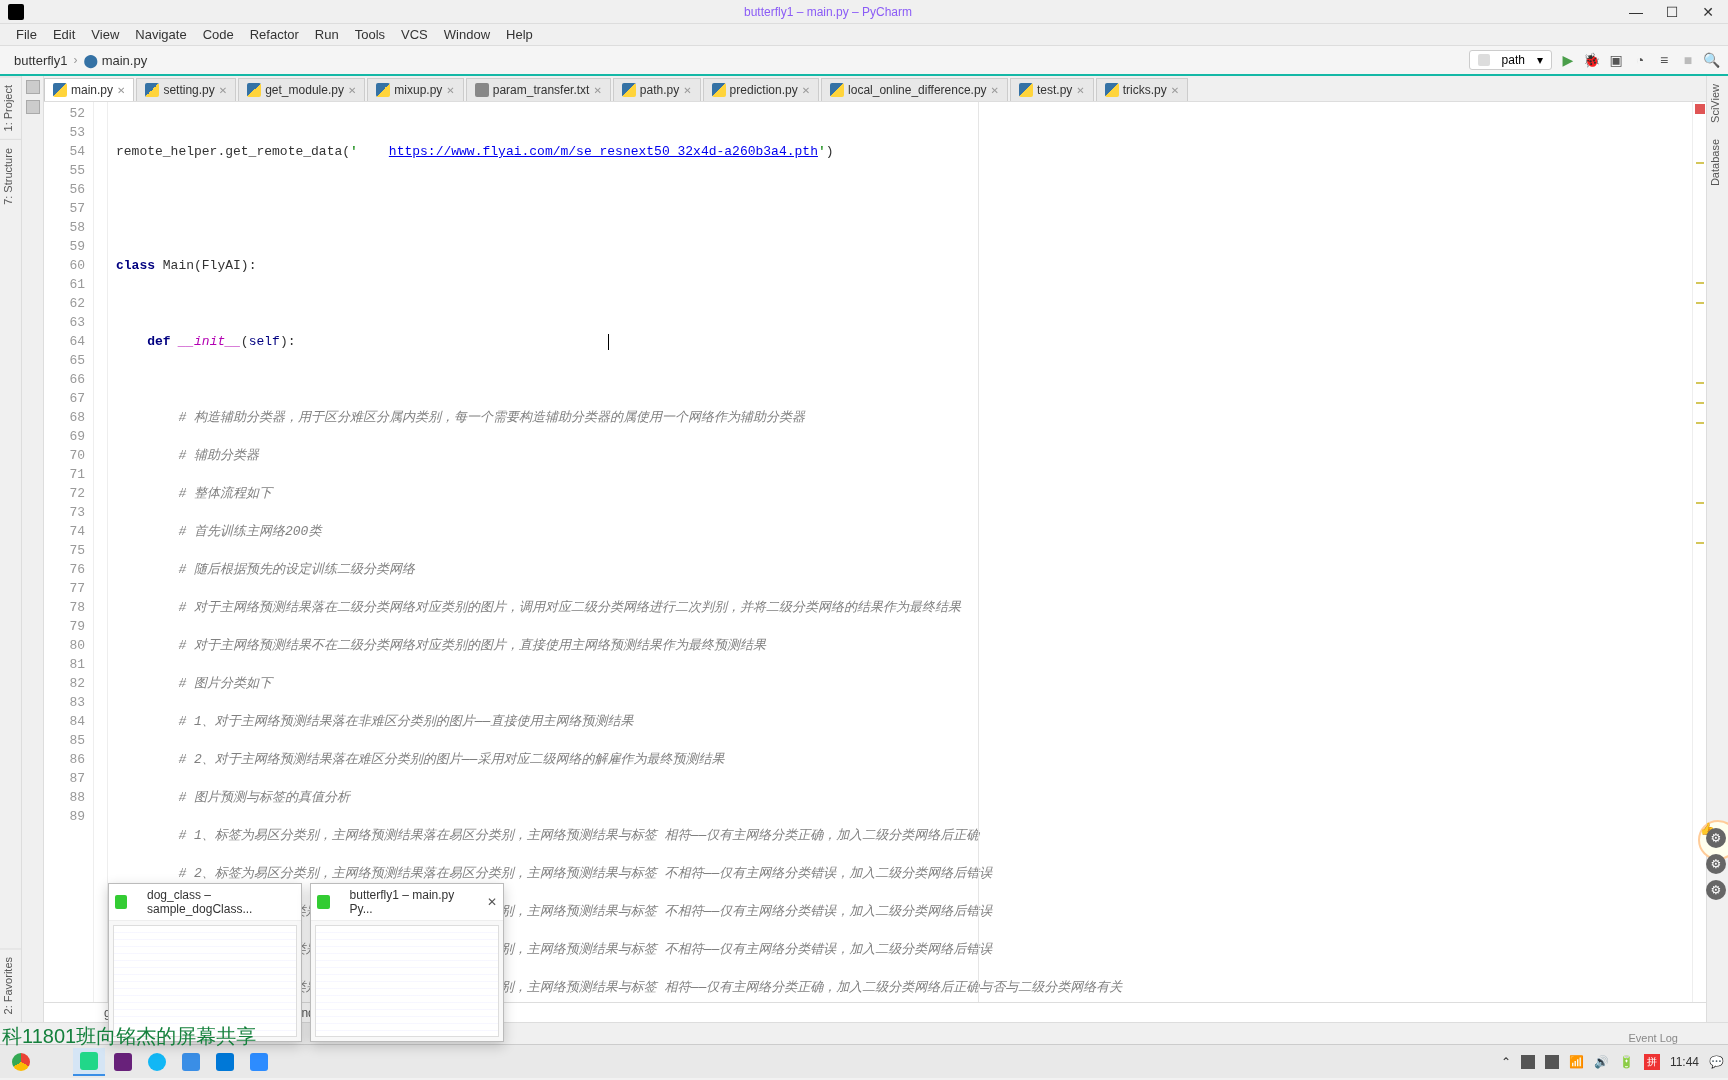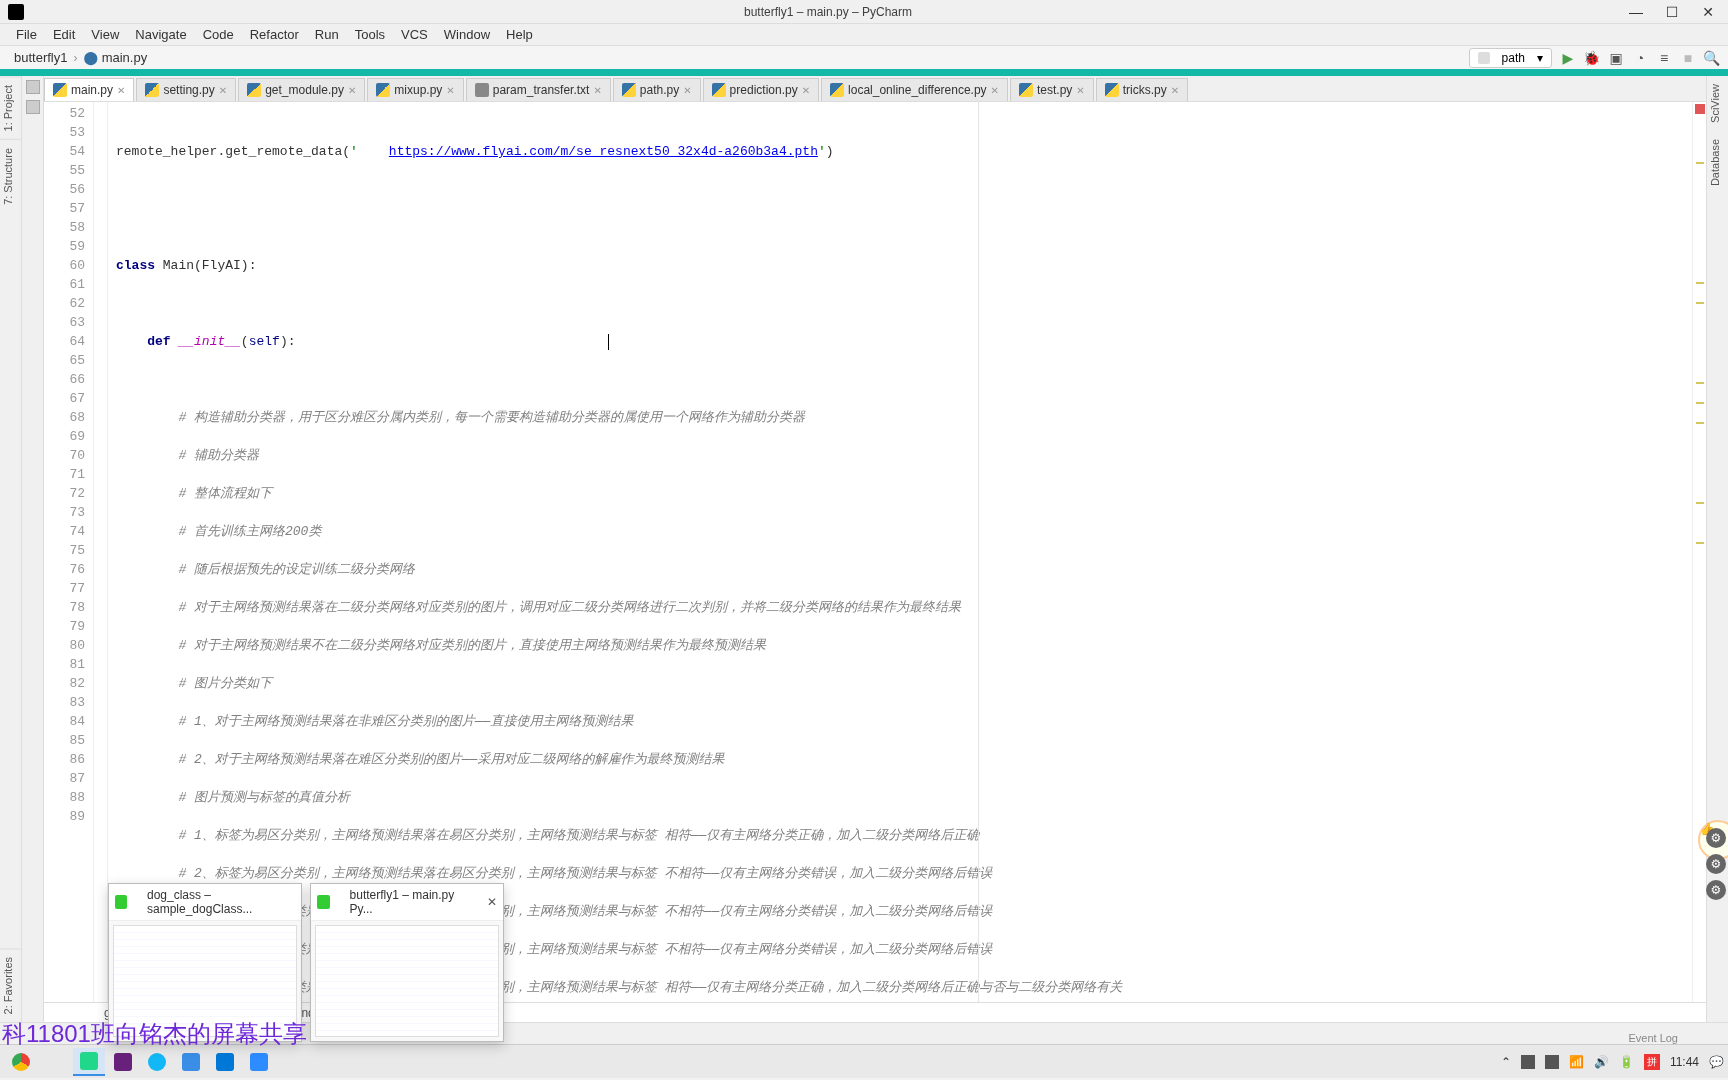--- a/index.html
+++ b/index.html
@@ -1,30 +1,30 @@
 <!DOCTYPE html>
 <html><head>
   <meta charset="utf-8">
   <style>
     * { margin: 0; padding: 0; box-sizing: border-box; }
     body { font-family: "Segoe UI", Arial, sans-serif; font-size: 12px; background: #f2f2f2; overflow: hidden; width: 1728px; height: 1080px; position: relative; }
     
     
     .title-bar { height: 24px; background: #f0f0f0; display: flex; align-items: center; padding: 0 8px; border-bottom: 1px solid #ddd; }
     .title-bar .app-icon { width: 16px; height: 16px; background: #000; margin-right: 8px; border-radius: 2px; }
-    .title-bar .title-text { flex: 1; text-align: center; color: #404040; font-size: 12px; }
+    .title-bar .title-text { flex: 1; text-align: center; color: #8b5cf6; font-size: 12px; }
     .title-bar .win-controls { display: flex; gap: 12px; margin-left: auto; }
     .title-bar .win-btn { width: 24px; height: 20px; display: flex; align-items: center; justify-content: center; font-size: 14px; color: #333; cursor: pointer; }
     
     
     .menu-bar { height: 22px; background: #f0f0f0; display: flex; align-items: center; padding: 0 8px; border-bottom: 1px solid #ddd; }
     .menu-bar .menu-item { padding: 2px 8px; font-size: 13px; color: #333; cursor: pointer; }
     
     
-    .breadcrumb-bar { height: 30px; background: #f5f5f5; display: flex; align-items: center; padding: 0 8px; border-bottom: 7px solid #14b8a6; }
+    .breadcrumb-bar { height: 30px; background: #f5f5f5; display: flex; align-items: center; padding: 0 8px; border-bottom: 2px solid #14b8a6; }
     .breadcrumb-bar .crumb { font-size: 13px; color: #333; padding: 2px 6px; }
     .breadcrumb-bar .crumb-sep { color: #999; }
     .breadcrumb-bar .toolbar-right { margin-left: auto; display: flex; align-items: center; gap: 8px; }
     .config-combo { padding: 2px 8px; background: #fff; border: 1px solid #ccc; border-radius: 3px; font-size: 12px; display: flex; align-items: center; gap: 12px; }
     .tb-icon { width: 16px; height: 16px; display: inline-flex; align-items: center; justify-content: center; color: #555; font-size: 14px; }
     .tb-icon.green { color: #4a9e4a; }
     
     
     .main-area { display: flex; height: calc(100% - 76px - 24px - 34px); position: relative; }
     .left-gutter { width: 22px; background: #f0f0f0; border-right: 1px solid #ddd; writing-mode: vertical-rl; display: flex; }
@@ -83,21 +83,21 @@
     
     
     .taskbar { height: 34px; background: #e9e9e9; border-top: 1px solid #ccc; display: flex; align-items: center; padding: 0 4px; position: relative; }
     .taskbar .tb-item { width: 32px; height: 28px; display: flex; align-items: center; justify-content: center; margin: 0 1px; cursor: pointer; }
     .taskbar .tb-item.active { background: #d5e5f5; border-bottom: 2px solid #3a8ee6; }
     .taskbar .sq-ico { width: 18px; height: 18px; border-radius: 3px; }
     .taskbar .tray { position: absolute; right: 4px; display: flex; align-items: center; gap: 10px; font-size: 12px; color: #333; }
     .taskbar .tray-ico { width: 14px; height: 14px; display: inline-block; }
     
     
-    .share-overlay { position: absolute; bottom: 28px; left: 0; font-size: 24px; color: #6d28d9; background: rgba(255,255,255,.0); padding: 2px; z-index: 60; }
+    .share-overlay { position: absolute; bottom: 28px; left: 0; font-size: 20px; color: #15803d; background: rgba(255,255,255,.0); padding: 2px; z-index: 60; }
     
     
     .floating-right { position: absolute; right: 2px; bottom: 180px; display: flex; flex-direction: column; gap: 6px; z-index: 40; }
     .floating-right .circ { width: 20px; height: 20px; border-radius: 50%; background: #666; color: #fff; display: flex; align-items: center; justify-content: center; font-size: 12px; }
     .floating-thumb { position: absolute; right: -10px; bottom: 220px; width: 40px; height: 40px; background: #ffe; border-radius: 50%; border: 2px solid #fc9; z-index: 40; }
     
     .event-log { position: absolute; right: 50px; bottom: 36px; color: #888; font-size: 11px; z-index: 30;}
   </style>
 </head>
 <body>

